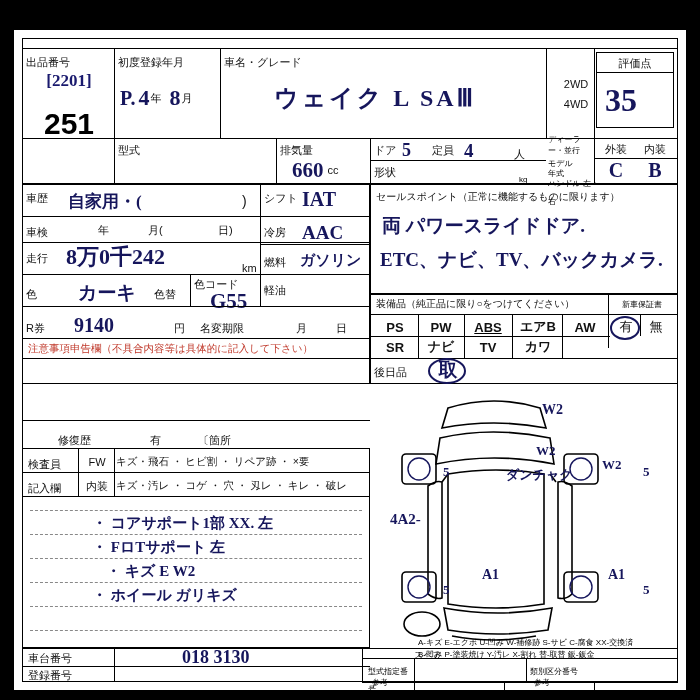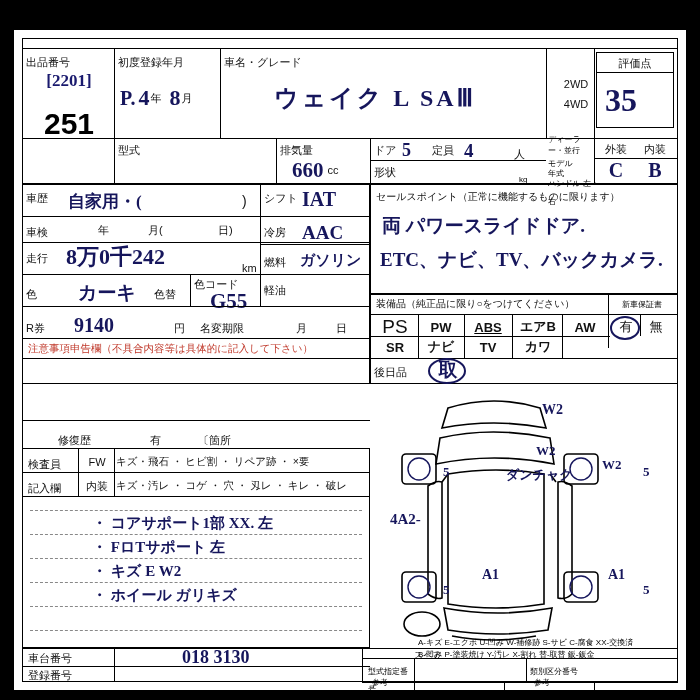--- a/index.html
+++ b/index.html
@@ -273,21 +273,21 @@
   <div class="bx lft" style="left:362px;top:266px;width:230px;height:16px;">
     <span class="lbl" style="font-size:10px;">装備品（純正品に限り○をつけてください）</span>
   </div>
   <div class="bx ctr" style="left:596px;top:266px;width:64px;height:16px;">
     <span class="t8">新車保証書</span>
   </div>
   <div class="hline" style="left:356px;top:284px;width:308px;"></div>
   <div class="vline" style="left:594px;top:264px;height:54px;"></div>
 
   <div class="bx ctr" style="left:360px;top:288px;width:42px;height:18px;">
-    <span class="lbl" style="font-size:19px;font-weight:400;">PS</span>
+    <span class="lbl" style="font-size:13px;font-weight:700;">PS</span>
   </div>
   <div class="bx ctr" style="left:406px;top:288px;width:42px;height:18px;">
     <span class="lbl" style="font-size:13px;font-weight:700;">PW</span>
   </div>
   <div class="bx ctr" style="left:452px;top:288px;width:44px;height:18px;text-decoration:underline;">
     <span class="lbl" style="font-size:13px;font-weight:700;">ABS</span>
   </div>
   <div class="bx ctr" style="left:500px;top:288px;width:48px;height:18px;">
     <span class="lbl" style="font-size:13px;font-weight:700;">エアB</span>
   </div>
@@ -362,21 +362,21 @@
   <div class="dash" style="left:16px;top:552px;width:332px;"></div>
   <div class="dash" style="left:16px;top:576px;width:332px;"></div>
   <div class="dash" style="left:16px;top:600px;width:332px;"></div>
 
   <div class="bx lft" style="left:78px;top:482px;width:270px;height:22px;text-align:center;">
     <span class="hw" style="font-size:15px;">・ コアサポート1部 XX. 左</span>
   </div>
   <div class="bx lft" style="left:78px;top:506px;width:270px;height:22px;">
     <span class="hw" style="font-size:15px;">・ FロTサポート 左</span>
   </div>
-  <div class="bx lft" style="left:78px;top:530px;width:270px;height:22px;">
+  <div class="bx lft" style="left:92px;top:530px;width:270px;height:22px;">
     <span class="hw" style="font-size:15px;">・ キズ E W2</span>
   </div>
   <div class="bx lft" style="left:78px;top:554px;width:270px;height:22px;">
     <span class="hw" style="font-size:15px;">・ ホイール ガリキズ</span>
   </div>
 
   <div class="bx" style="left:368px;top:356px;width:296px;height:262px;">
     <svg width="296" height="262" viewBox="0 0 296 262">
       <g fill="none" stroke="#000" stroke-width="1.6">
 

